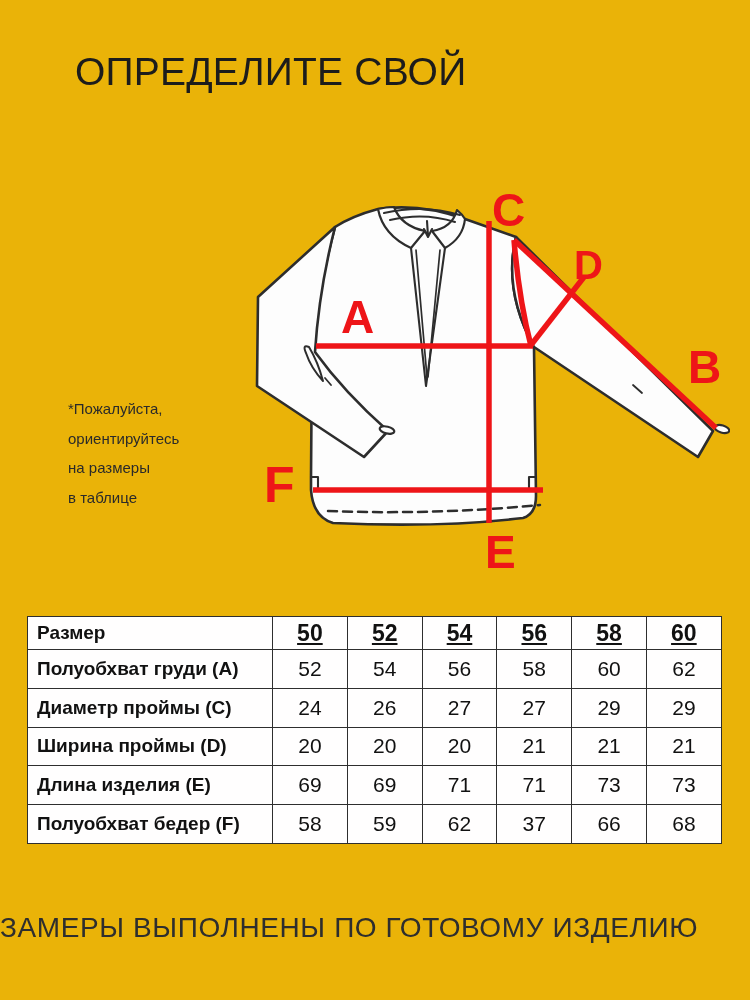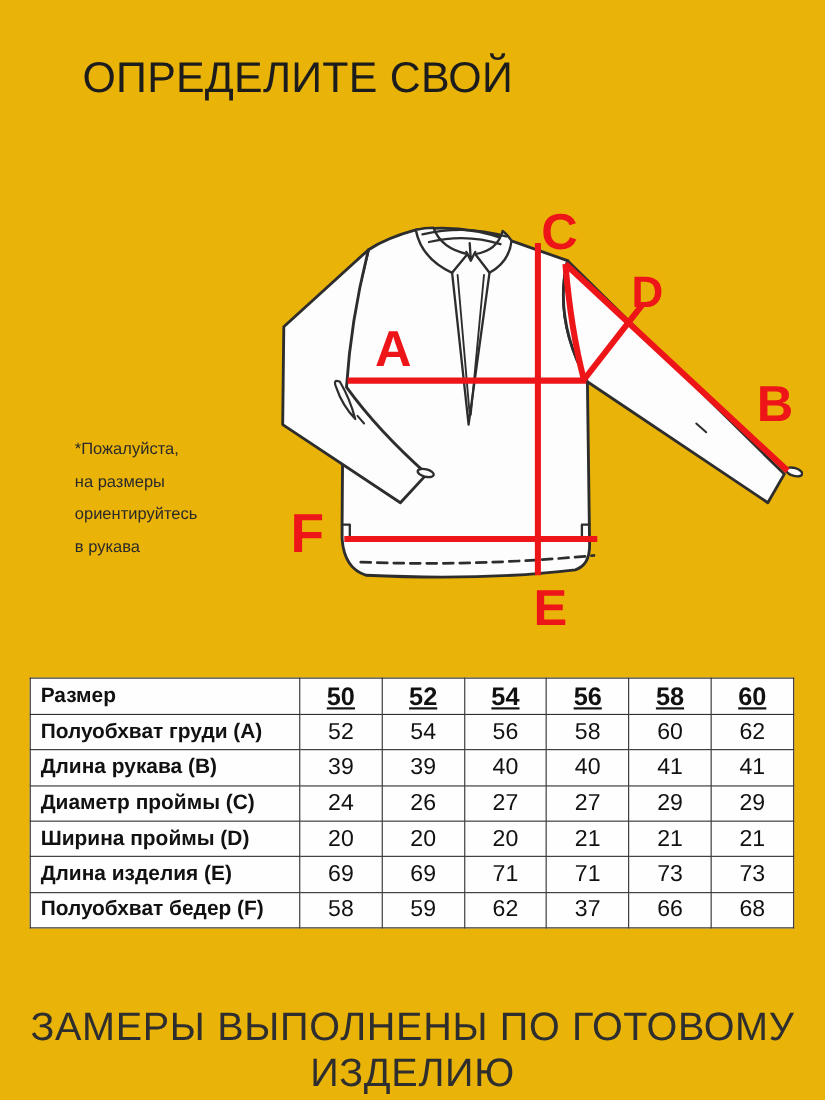--- a/index.html
+++ b/index.html
@@ -24,22 +24,22 @@
   .redlabel{ fill:#ee1518; font-family:"Liberation Sans",sans-serif; font-weight:600; }
   
   table.sizes { position:absolute; left:27px; top:616px; width:694px; height:228px;
                 border-collapse:collapse; table-layout:fixed; background:#fffefe; color:#111; }
   table.sizes th, table.sizes td { border:1px solid #2e2e2e; padding:0; }
   .lblcell { text-align:left; padding-left:9px !important; font-size:19px; font-weight:700; }
   th.lblcell { font-weight:700; }
   td.valcell { text-align:center; font-size:21px; }
   th.valcell { text-align:center; font-size:23px; font-weight:700;text-decoration:underline; }
   
-  .footer { position:absolute; left:0; right:0; top:912px; text-align:center;
-            font-size:36px; letter-spacing:0.6px; color:#2e2e2e; font-weight:400; }
+  .footer { position:absolute; left:0; right:0; top:912px; text-align:left;
+            font-size:28px; letter-spacing:0.6px; color:#2e2e2e; font-weight:400; }
 </style>
 </head>
 <body>
 
 <div class="page">
 
   <div class="title">
     <div>ОПРЕДЕЛИТЕ СВОЙ</div>
   </div>
 
@@ -86,23 +86,23 @@
     <text class="redlabel" x="341" y="333" font-size="46">A</text>
     <text class="redlabel" x="688" y="383" font-size="46">B</text>
     <text class="redlabel" x="492" y="226" font-size="46">C</text>
     <text class="redlabel" x="574" y="279" font-size="40">D</text>
     <text class="redlabel" x="485" y="568" font-size="46">E</text>
     <text class="redlabel" x="264" y="502" font-size="50">F</text>
   </svg>
 
   <div class="note">
     <div>*Пожалуйста,</div>
+    <div>ориентируйтесь</div>
     <div>на размеры</div>
-    <div>ориентируйтесь</div>
-    <div>в рукава</div>
+    <div>в таблице</div>
   </div>
 
   <table class="sizes">
     <colgroup>
       <col style="width:245px">
       <col style="width:74.8px">
         <col style="width:74.8px">
         <col style="width:74.8px">
       <col style="width:74.8px">
         <col style="width:74.8px">
@@ -121,29 +121,20 @@
     </thead>
     <tbody>
         <tr>
           <td class="lblcell">Полуобхват груди (A)</td>
           <td class="valcell">52</td>
           <td class="valcell">54</td>
           <td class="valcell">56</td>
           <td class="valcell">58</td>
           <td class="valcell">60</td>
           <td class="valcell">62</td>
-        </tr>
-        <tr>
-          <td class="lblcell">Длина рукава (B)</td>
-          <td class="valcell">39</td>
-          <td class="valcell">39</td>
-          <td class="valcell">40</td>
-          <td class="valcell">40</td>
-          <td class="valcell">41</td>
-          <td class="valcell">41</td>
         </tr>
         <tr>
           <td class="lblcell">Диаметр проймы (C)</td>
           <td class="valcell">24</td>
           <td class="valcell">26</td>
           <td class="valcell">27</td>
           <td class="valcell">27</td>
           <td class="valcell">29</td>
           <td class="valcell">29</td>
         </tr>

